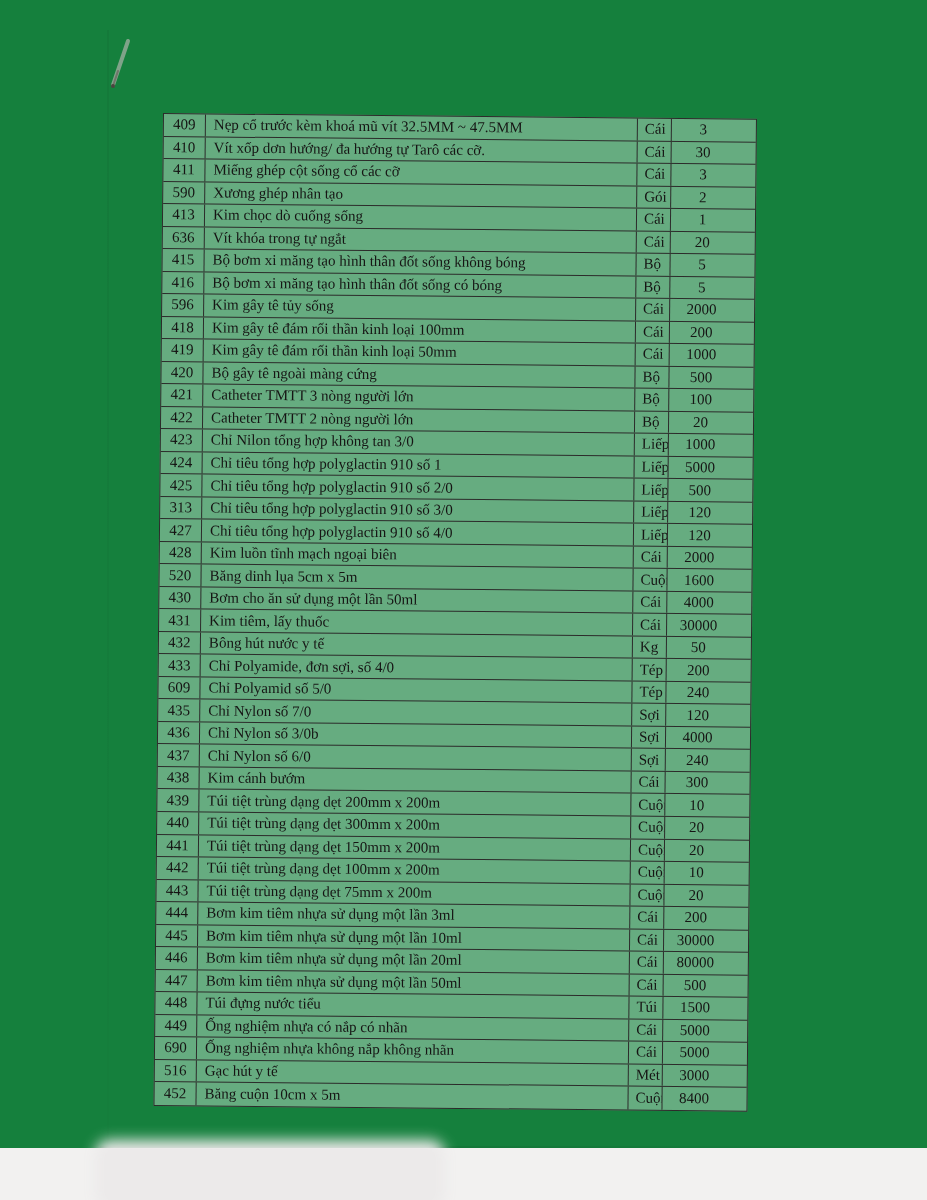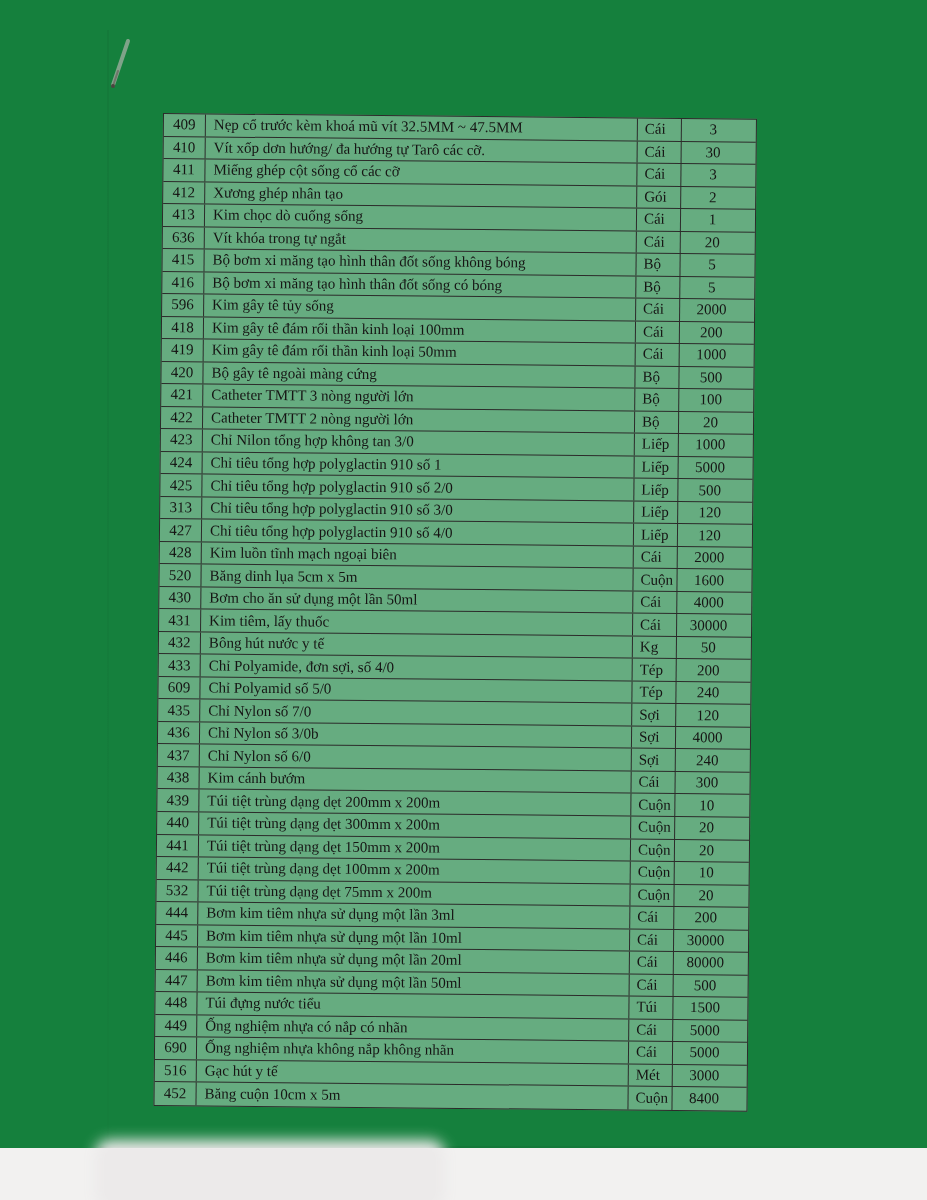--- a/index.html
+++ b/index.html
@@ -41,21 +41,21 @@
   }
   .t-row:last-child{border-bottom:none;}
   .cell{
     box-sizing:border-box;border-right:1px solid #2c2b2a;
     font-size:15px;line-height:21px;
     white-space:nowrap;overflow:hidden;
     display:flex;align-items:center;
   }
   .c-no{width:42px;justify-content:center;}
   .c-desc{width:432px;padding-left:8px;}
-  .c-unit{width:44px;padding-left:7px;}
+  .c-unit{width:34px;padding-left:7px;}
   .c-qty{width:63px;justify-content:center;border-right:none;}
 </style>
 </head>
 <body>
 
 <div class="paper">
   <div class="page-left-edge"></div>
 
   <svg class="pen-mark" width="50" height="62" viewBox="0 0 50 62">
     <path d="M33 8 L18 52" stroke="#b9b6b2" stroke-width="4" stroke-linecap="round" opacity="0.65" fill="none"></path>
@@ -76,21 +76,21 @@
         <div class="cell c-unit">Cái</div>
         <div class="cell c-qty">30</div>
       </div>
       <div class="t-row">
         <div class="cell c-no">411</div>
         <div class="cell c-desc">Miếng ghép cột sống cổ các cỡ</div>
         <div class="cell c-unit">Cái</div>
         <div class="cell c-qty">3</div>
       </div>
       <div class="t-row">
-        <div class="cell c-no">412</div>
+        <div class="cell c-no">590</div>
         <div class="cell c-desc">Xương ghép nhân tạo</div>
         <div class="cell c-unit">Gói</div>
         <div class="cell c-qty">2</div>
       </div>
       <div class="t-row">
         <div class="cell c-no">413</div>
         <div class="cell c-desc">Kim chọc dò cuống sống</div>
         <div class="cell c-unit">Cái</div>
         <div class="cell c-qty">1</div>
       </div>
@@ -262,21 +262,21 @@
         <div class="cell c-unit">Cuộn</div>
         <div class="cell c-qty">20</div>
       </div>
       <div class="t-row">
         <div class="cell c-no">442</div>
         <div class="cell c-desc">Túi tiệt trùng dạng dẹt 100mm x 200m</div>
         <div class="cell c-unit">Cuộn</div>
         <div class="cell c-qty">10</div>
       </div>
       <div class="t-row">
-        <div class="cell c-no">532</div>
+        <div class="cell c-no">443</div>
         <div class="cell c-desc">Túi tiệt trùng dạng dẹt 75mm x 200m</div>
         <div class="cell c-unit">Cuộn</div>
         <div class="cell c-qty">20</div>
       </div>
       <div class="t-row">
         <div class="cell c-no">444</div>
         <div class="cell c-desc">Bơm kim tiêm nhựa sử dụng một lần 3ml</div>
         <div class="cell c-unit">Cái</div>
         <div class="cell c-qty">200</div>
       </div>

